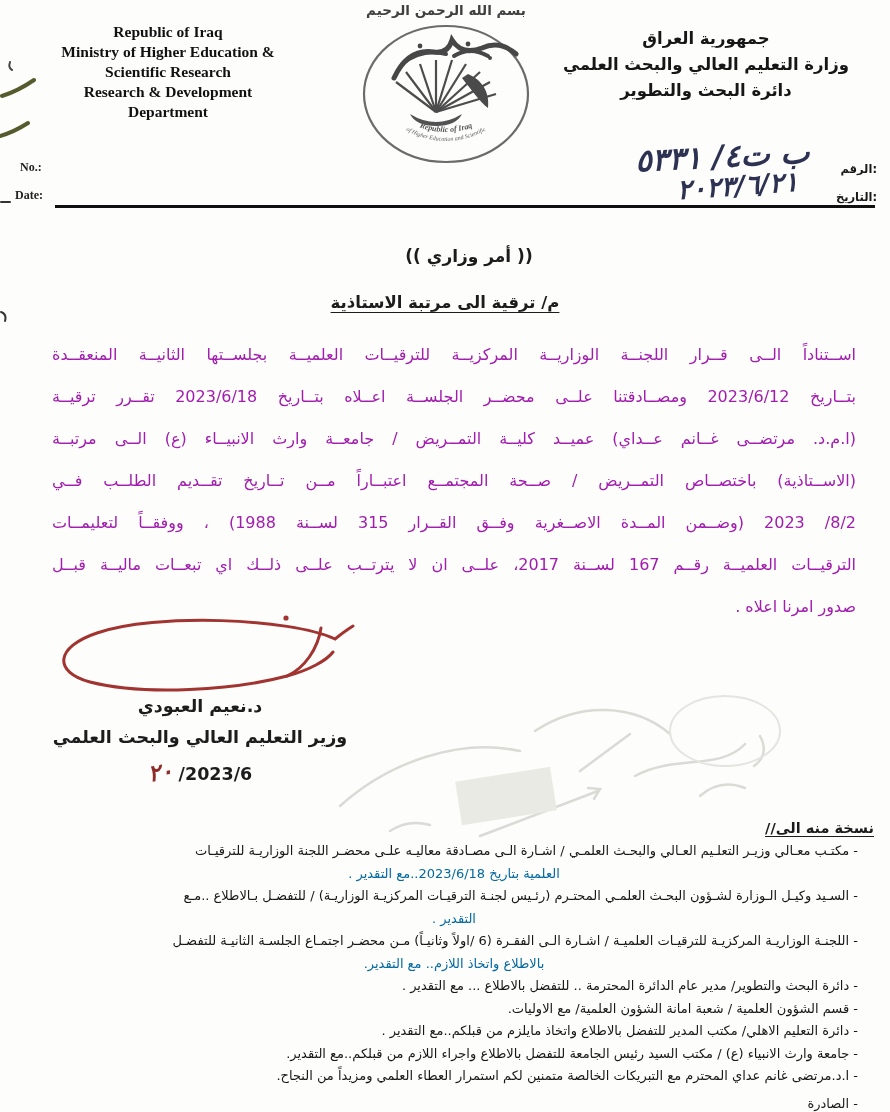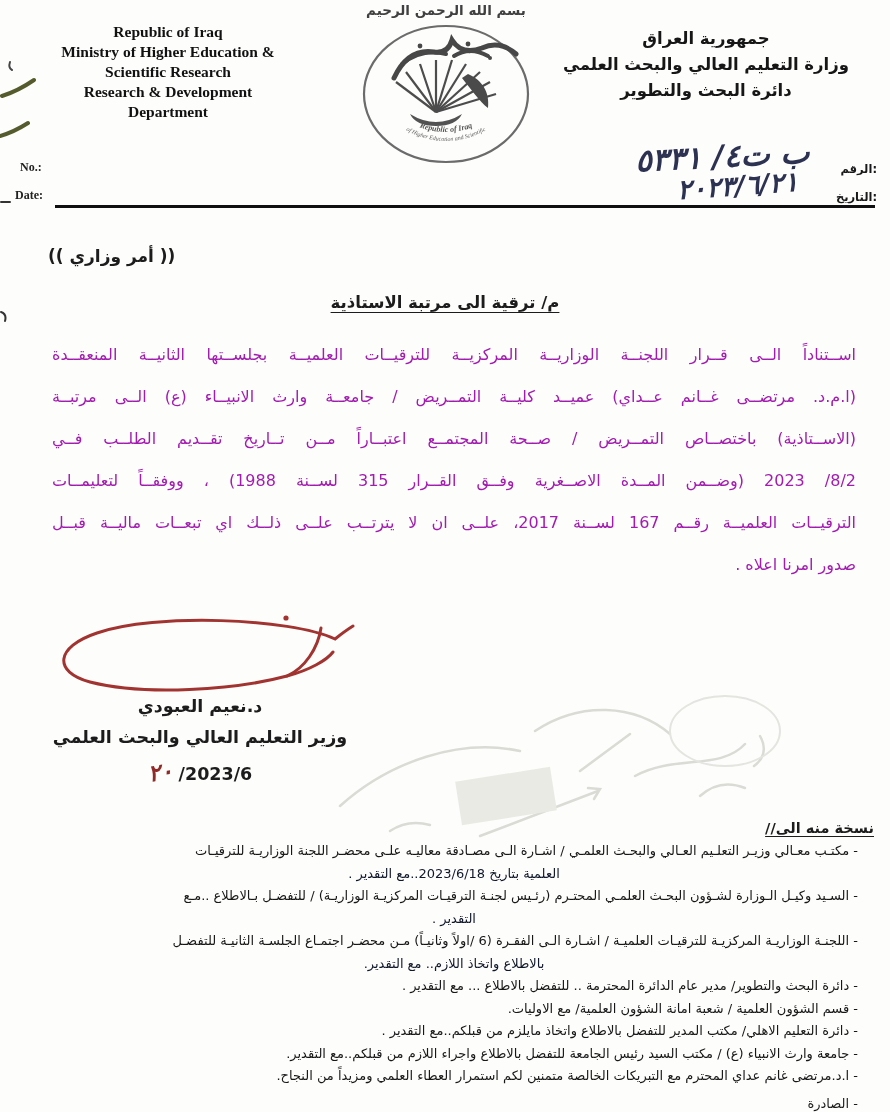--- a/index.html
+++ b/index.html
@@ -16,21 +16,21 @@
         font-weight:bold;font-size:16.5px;line-height:26px;color:#161616;}
   .ref-label-en{position:absolute;font-family:"Liberation Serif",serif;font-weight:bold;
         font-size:12px;color:#222;}
   .ref-label-ar{position:absolute;right:13px;font-weight:bold;font-size:11.5px;color:#191919;}
   .hand{position:absolute;color:#2d3252;font-style:italic;font-weight:bold;
         letter-spacing:2px;direction:rtl;}
   .hand-no{right:80px;top:138px;font-size:31px;transform:rotate(-3deg);}
   .hand-date{right:92px;top:170px;font-size:27px;transform:rotate(-4deg);}
   .rule{position:absolute;left:55px;top:205px;width:820px;border-top:3px solid #101010;}
   
-  .order-title{position:absolute;left:0;right:0;top:246px;text-align:left;
+  .order-title{position:absolute;left:0;right:0;top:246px;text-align:center;
         font-weight:bold;font-size:17px;direction:rtl;padding-left:48px;}
   .order-subject{position:absolute;left:0;right:0;top:293px;text-align:center;
         font-weight:bold;font-size:16.5px;direction:rtl;}
   .order-subject span{text-decoration:underline;text-underline-offset:4px;}
   
   .body-text{position:absolute;right:34px;left:52px;top:334px;direction:rtl;
         font-size:16px;color:#a21caf;}
   .body-text .line{line-height:42px;text-align:justify;text-align-last:justify;}
   .body-text .line.last{text-align:right;text-align-last:right;}
   
@@ -41,21 +41,21 @@
   .sig-date{font-weight:bold;font-size:17.5px;margin-top:12px;direction:rtl;}
   .sig-date .hand-day{color:#8e2a28;font-size:23px;font-weight:bold;display:inline-block;
         transform:rotate(-10deg);letter-spacing:4px;font-style:italic;}
   
   .watermark{position:absolute;left:330px;top:676px;width:480px;height:190px;pointer-events:none;}
   
   .dist{position:absolute;right:16px;left:34px;top:820px;direction:rtl;}
   .dist-header{font-weight:bold;font-size:14.5px;text-decoration:underline;
         text-underline-offset:3px;margin-bottom:4px;}
   .dist .l1{font-size:13px;line-height:22.5px;text-align:right;padding-right:16px;color:#171717;}
-  .dist .l2{font-size:13px;line-height:22.5px;text-align:center;color:#0f172a;}
+  .dist .l2{font-size:13px;line-height:22.5px;text-align:center;color:#0369a1;}
   .dist .partial{padding-right:16px;margin-top:5px;font-size:13px;line-height:22px;text-align:right;}
   
   .edge-marks{position:absolute;left:-2px;top:50px;width:52px;height:300px;}
 </style>
 </head>
 <body>
 
 <div class="page">
 
   <div class="en-letterhead">
@@ -116,20 +116,21 @@
 
   <div class="rule"></div>
 
   <div class="order-title">(( أمر وزاري ))</div>
   <div class="order-subject">
     <span>م/ ترقية الى مرتبة الاستاذية</span>
   </div>
 
   <div class="body-text">
     <div class="line">اســتناداً الــى قــرار اللجنــة الوزاريــة المركزيــة للترقيــات العلميــة بجلســتها الثانيــة المنعقــدة</div>
+    <div class="line">بتــاريخ 2023/6/12 ومصــادقتنا علــى محضــر الجلســة اعــلاه بتــاريخ 2023/6/18 تقــرر ترقيــة</div>
     <div class="line">(ا.م.د. مرتضــى غــانم عــداي) عميــد كليــة التمــريض / جامعــة وارث الانبيــاء (ع) الــى مرتبــة</div>
     <div class="line">(الاســتاذية) باختصــاص التمــريض / صــحة المجتمــع اعتبــاراً مــن تــاريخ تقــديم الطلــب فــي</div>
     <div class="line">8/2/ 2023 (وضــمن المــدة الاصــغرية وفــق القــرار 315 لســنة 1988) ، ووفقــاً لتعليمــات</div>
     <div class="line">الترقيــات العلميــة رقــم 167 لســنة 2017، علــى ان لا يترتــب علــى ذلــك اي تبعــات ماليــة قبــل</div>
     <div class="line last">صدور امرنا اعلاه .</div>
   </div>
 
   <svg class="watermark" viewBox="0 0 480 190">
     <g stroke="#dadbd5" stroke-width="2.5" fill="none" stroke-linecap="round">
       <path d="M10,130 C60,85 130,62 190,75"></path>

